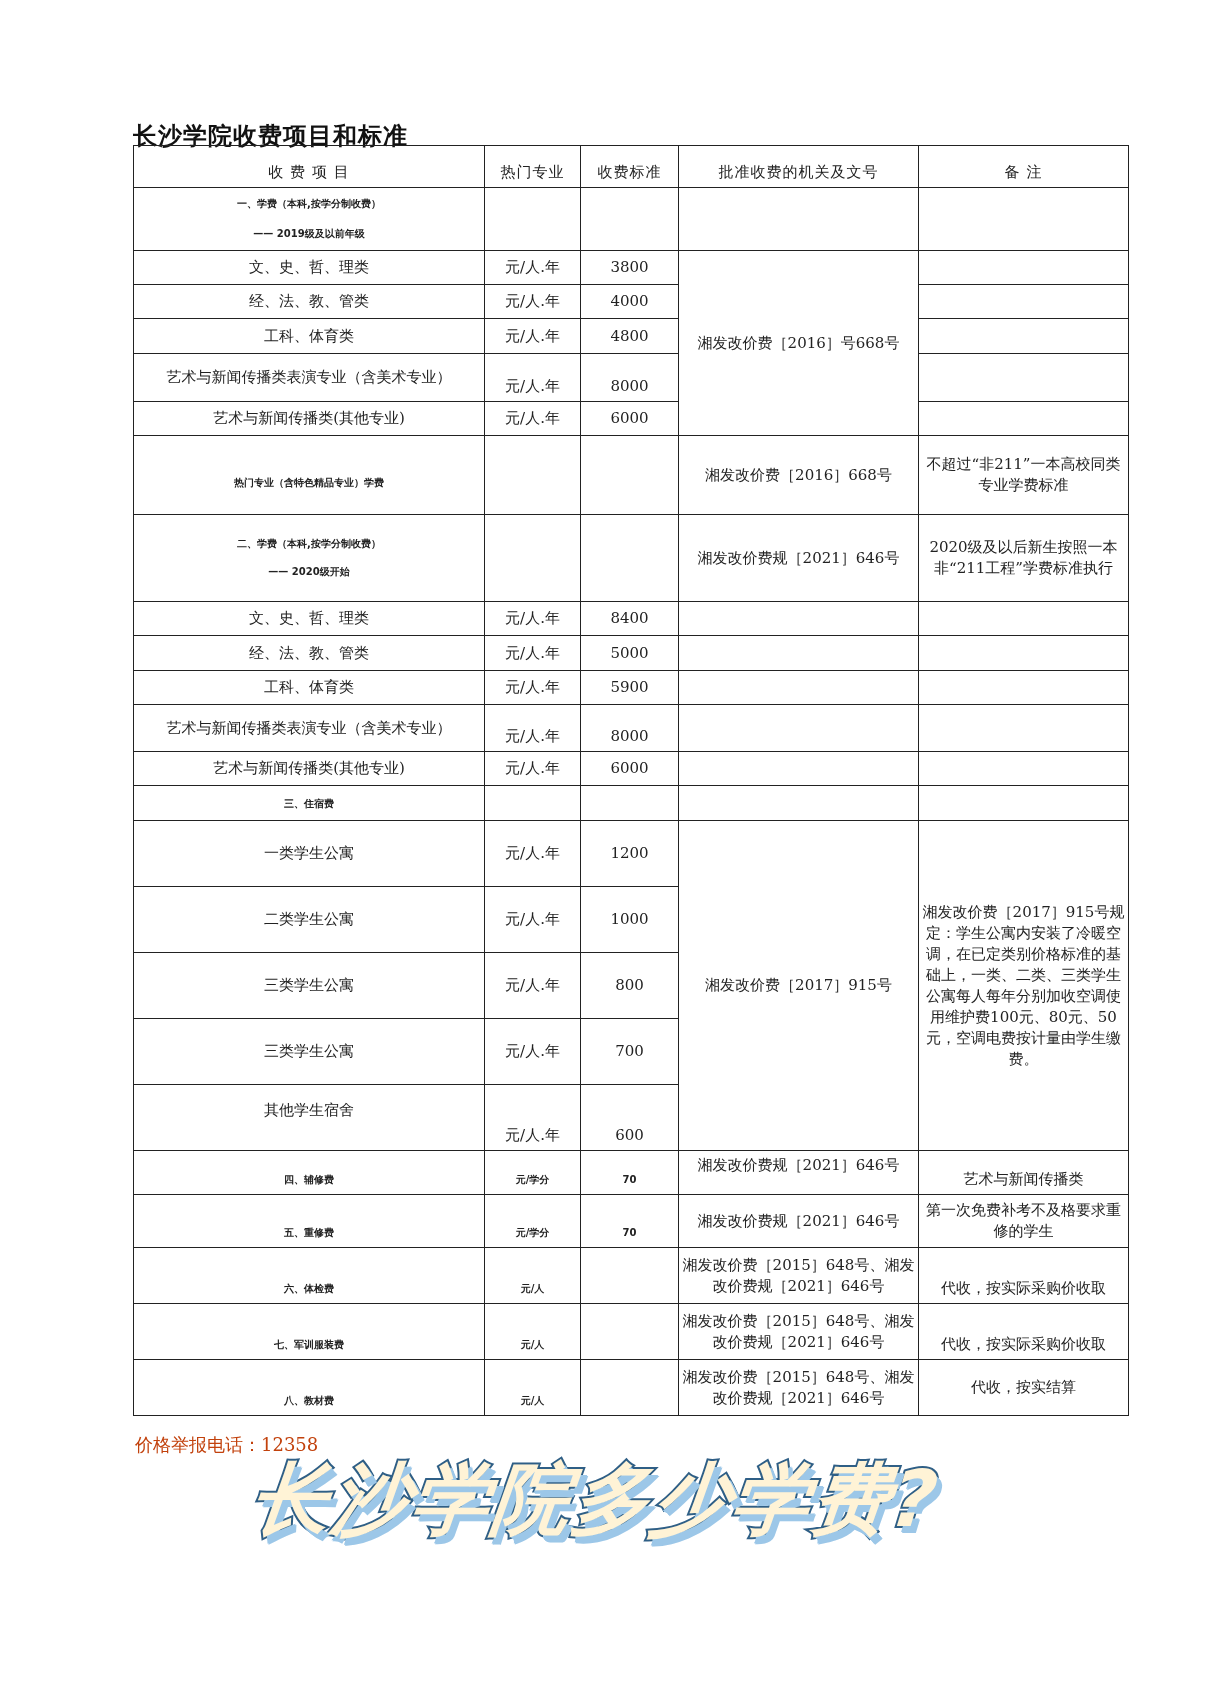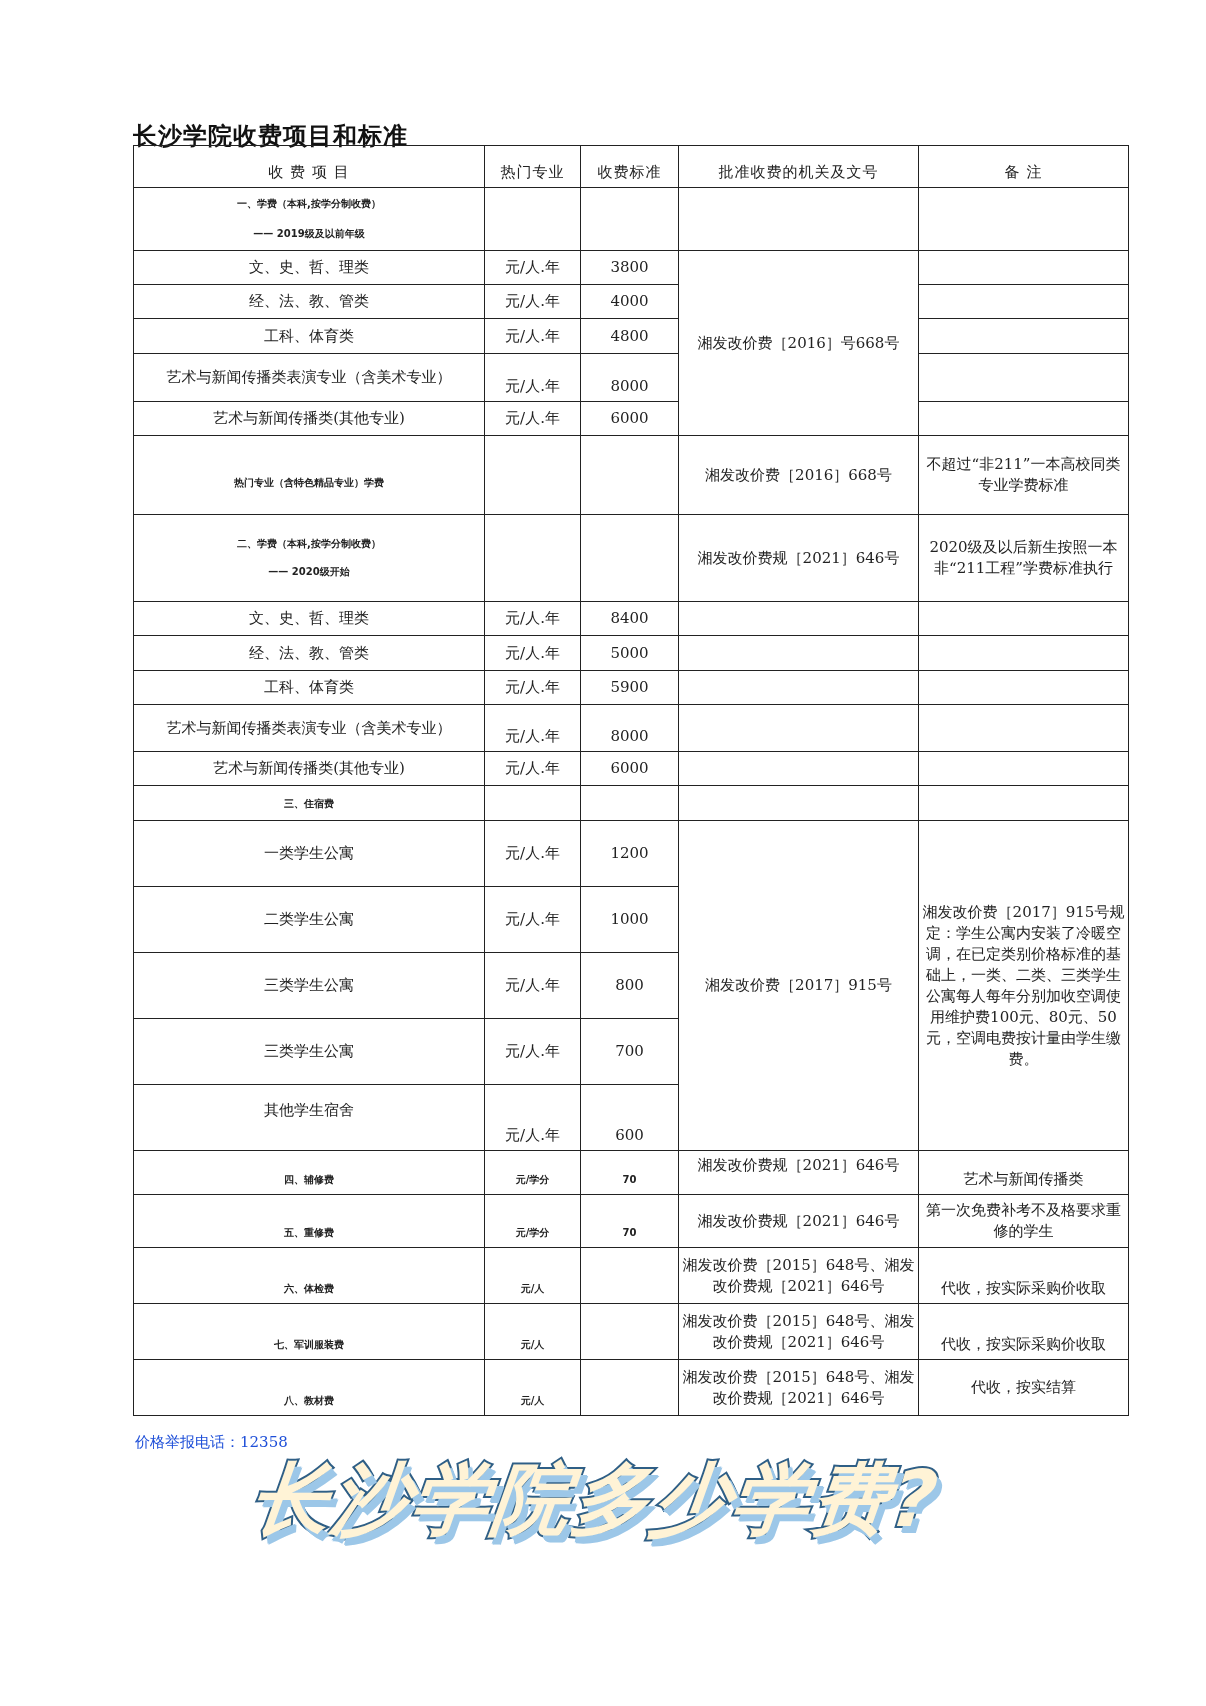--- a/index.html
+++ b/index.html
@@ -9,21 +9,21 @@
            font-size:24px; font-weight:bold; letter-spacing:1px;
            font-family:"DejaVu Sans","Liberation Sans",sans-serif; color:#111; }
   table.fees { position:absolute; left:133px; top:145px; width:995px;
                border-collapse:collapse; table-layout:fixed; font-size:15px; }
   table.fees td { border:1.6px solid #222; text-align:center; vertical-align:middle;
                   padding:0 2px; line-height:21px; overflow:hidden; }
   .bold { font-weight:bold; font-family:"DejaVu Sans","Liberation Sans",sans-serif; font-size:10px; }
   .vb { vertical-align:bottom !important; padding-bottom:4px !important; }
   .note { font-size:15px; line-height:21px; }
   .hdr td { letter-spacing:1px; }
-  .footer { position:absolute; left:135px; top:1433px; font-size:15px; color:#1d4ed8; }
+  .footer { position:absolute; left:135px; top:1433px; font-size:18px; color:#c2410c; }
   .overlay { position:absolute; left:230px; top:1448px; width:730px; text-align:center;
              font-family:"DejaVu Sans","Liberation Sans",sans-serif; font-weight:bold;
              font-size:78px; font-style:italic; letter-spacing:2px;
              color:#fff3d6; -webkit-text-stroke:4px #2f5f86; paint-order:stroke fill;
              text-shadow:5px 6px 0 #9cc7e8, 6px 7px 0 #9cc7e8; transform:skewX(-6deg); }
 </style>
 </head>
 <body>
 
 <div class="title">长沙学院收费项目和标准</div>

